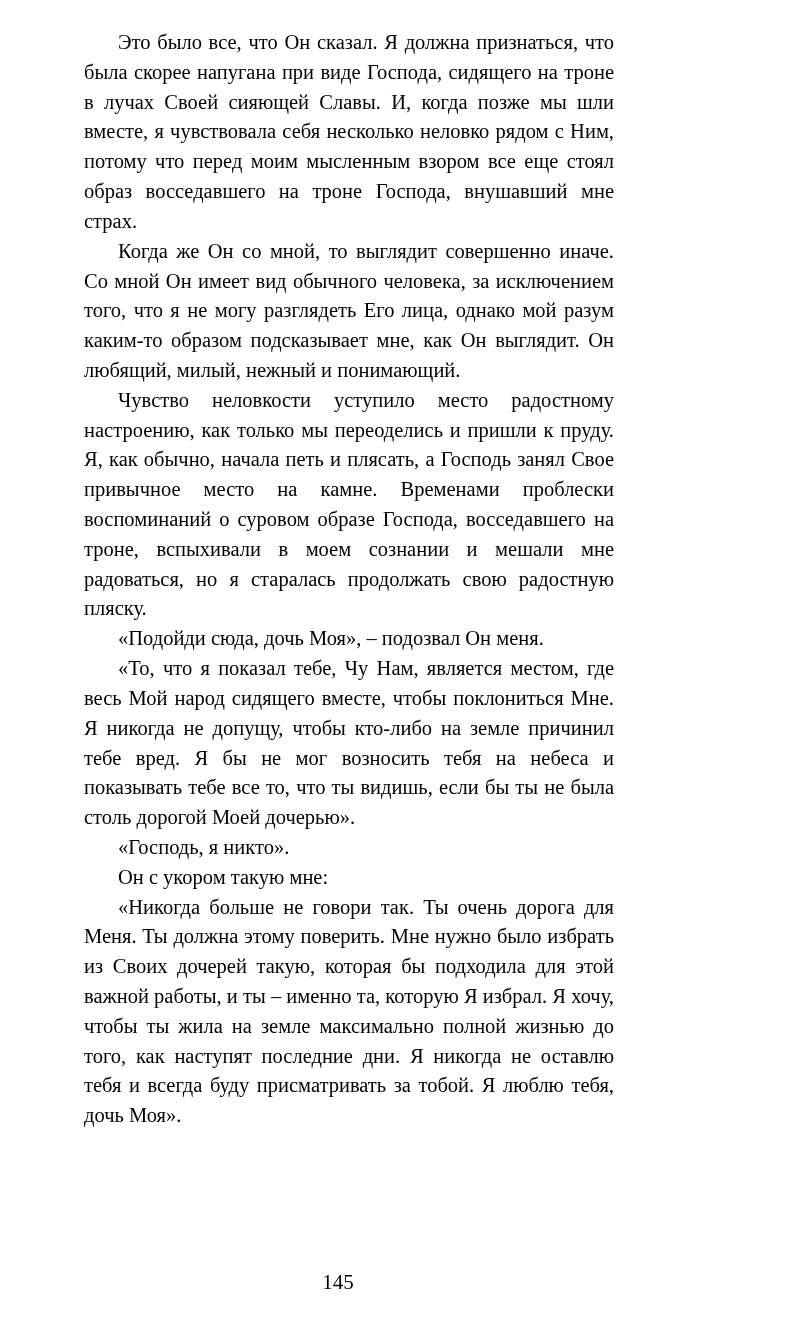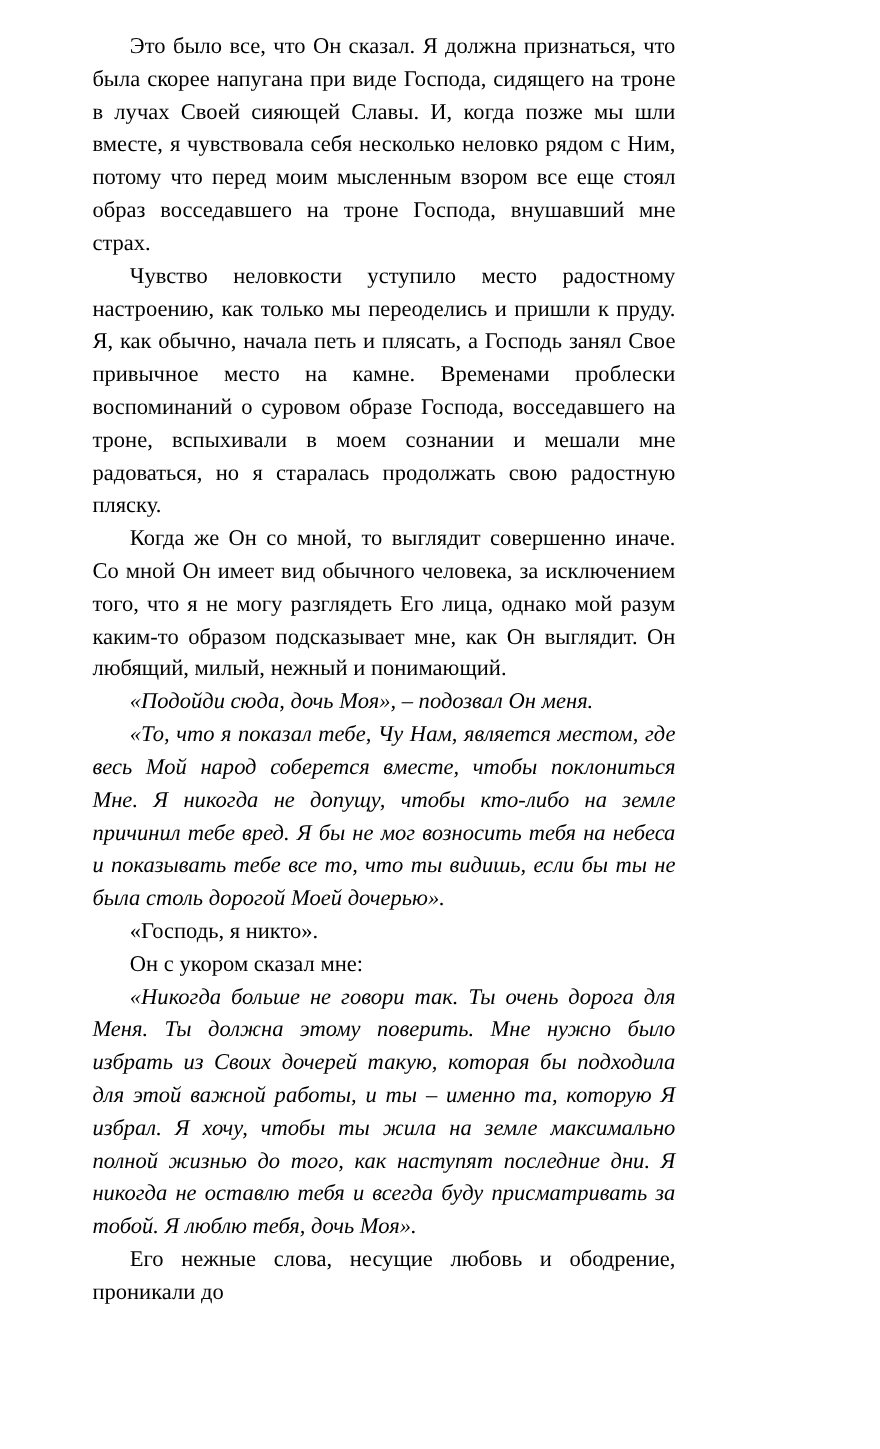--- a/index.html
+++ b/index.html
@@ -28,40 +28,39 @@
     line-height: 1.455;
     text-align: justify;
     text-justify: inter-word;
     hyphens: manual;
   }
   p {
     margin: 0;
     text-indent: 34px;
   }
   p.italic {
-    font-style: italic;
   }
   .page-number {
     position: absolute;
     left: 0;
     right: 0;
     bottom: 22px;
     text-align: center;
     font-size: 21px;
     font-family: "Liberation Serif", "DejaVu Serif", serif;
   }
 </style>
 </head>
 <body>
 
 <div class="page">
   <div class="body-text">
     <p>Это было все, что Он сказал. Я должна признаться, что была скорее напугана при виде Господа, сидящего на троне в лучах Своей сияющей Славы. И, когда позже мы шли вместе, я чувствовала себя несколько неловко рядом с Ним, потому что перед моим мысленным взором все еще стоял образ восседавшего на троне Господа, внушавший мне страх.</p>
+    <p>Когда же Он со мной, то выглядит совершенно иначе. Со мной Он имеет вид обычного человека, за исключением того, что я не могу разглядеть Его лица, однако мой разум каким-то образом подсказывает мне, как Он выглядит. Он любящий, милый, нежный и понимающий.</p>
     <p>Чувство неловкости уступило место радостному настроению, как только мы переоделись и пришли к пруду. Я, как обычно, начала петь и плясать, а Господь занял Свое привычное место на камне. Временами проблески воспоминаний о суровом образе Господа, восседавшего на троне, вспыхивали в моем сознании и мешали мне радоваться, но я старалась продолжать свою радостную пляску.</p>
-    <p>Когда же Он со мной, то выглядит совершенно иначе. Со мной Он имеет вид обычного человека, за исключением того, что я не могу разглядеть Его лица, однако мой разум каким-то образом подсказывает мне, как Он выглядит. Он любящий, милый, нежный и понимающий.</p>
     <p class="italic">«Подойди сюда, дочь Моя», – подозвал Он меня.</p>
-    <p class="italic">«То, что я показал тебе, Чу Нам, является местом, где весь Мой народ соберется вместе, чтобы поклониться Мне. Я никогда не допущу, чтобы кто-либо на земле причинил тебе вред. Я бы не мог возносить тебя на небеса и показывать тебе все то, что ты видишь, если бы ты не была столь дорогой Моей дочерью».</p>
+    <p class="italic">«То, что я показал тебе, Чу Нам, является местом, где весь Мой народ сидящего вместе, чтобы поклониться Мне. Я никогда не допущу, чтобы кто-либо на земле причинил тебе вред. Я бы не мог возносить тебя на небеса и показывать тебе все то, что ты видишь, если бы ты не была столь дорогой Моей дочерью».</p>
     <p>«Господь, я никто».</p>
-    <p>Он с укором сказал мне:</p>
+    <p>Он с укором такую мне:</p>
     <p class="italic">«Никогда больше не говори так. Ты очень дорога для Меня. Ты должна этому поверить. Мне нужно было избрать из Своих дочерей такую, которая бы подходила для этой важной работы, и ты – именно та, которую Я избрал. Я хочу, чтобы ты жила на земле максимально полной жизнью до того, как наступят последние дни. Я никогда не оставлю тебя и всегда буду присматривать за тобой. Я люблю тебя, дочь Моя».</p>
-    <p>Его нежные слова, несущие любовь и ободрение, проникали до</p>
   </div>
+  <div class="page-number">145</div>
 </div>
 
 </body></html>

